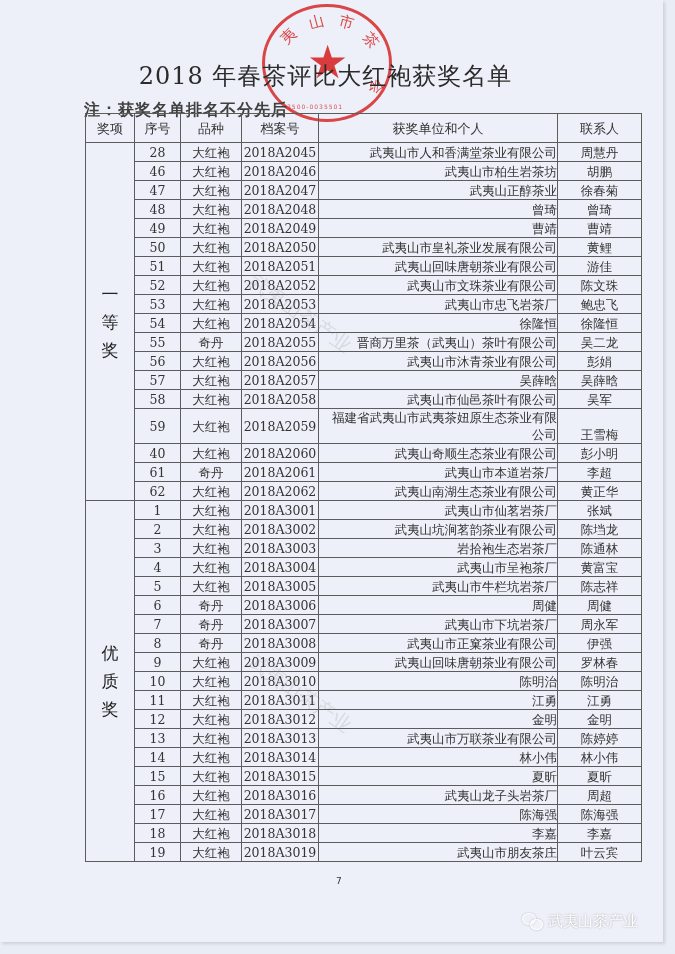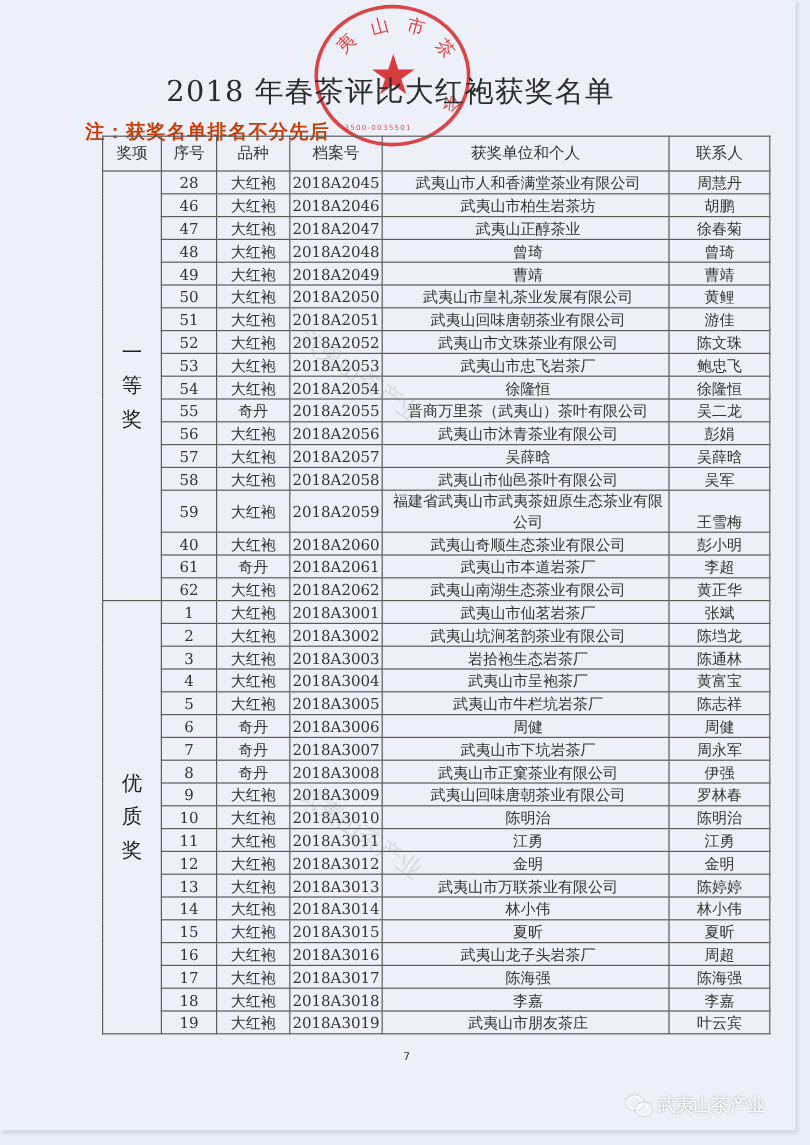--- a/index.html
+++ b/index.html
@@ -31,35 +31,35 @@
   .stamp .code {
     position: absolute; left: 22px; top: 96px; font-size: 6px; letter-spacing: 1px;
     color: rgba(214,40,40,0.8); font-family: "DejaVu Sans", sans-serif;
   }
   .title {
     position: absolute; left: 0; right: 12px; top: 60px; text-align: center;
     font-size: 24px; color: #2b2b2b; letter-spacing: 1px;
     font-family: "DejaVu Serif", "Liberation Serif", serif;
   }
   .note {
-    position: absolute; left: 71px; top: 100px; font-size: 16px; font-weight: bold;
-    color: #c2410c; font-family: "DejaVu Sans", sans-serif; letter-spacing: 1px;
+    position: absolute; left: 84px; top: 100px; font-size: 16px; font-weight: bold;
+    color: #404040; font-family: "DejaVu Sans", sans-serif; letter-spacing: 1px;
   }
   table.awards {
     position: absolute; left: 85px; top: 113px;
     border-collapse: collapse; table-layout: fixed;
     width: 556px; font-size: 12.5px;
   }
   table.awards td, table.awards th {
     border: 1px solid #5c5c5c; padding: 0; height: 18px; line-height: 17px;
     text-align: center; font-weight: normal; color: #333;
     white-space: nowrap; overflow: hidden;
   }
   table.awards th { height: 28px; font-size: 13px; }
-  table.awards td.org { text-align: center; padding-left: 4px; }
+  table.awards td.org { text-align: right; padding-left: 4px; }
   table.awards td.org.wrap { white-space: normal; line-height: 17px; }
   table.awards td.contact.bottom { vertical-align: bottom; }
   table.awards td.award {
     font-size: 17px; line-height: 28px; vertical-align: middle;
     font-family: "DejaVu Sans", sans-serif; color: #222;
   }
   .award span { display: block; }
   .pagenum {
     position: absolute; left: 336px; top: 876px; font-size: 9px; color: #333;
     font-family: "DejaVu Sans", sans-serif;

